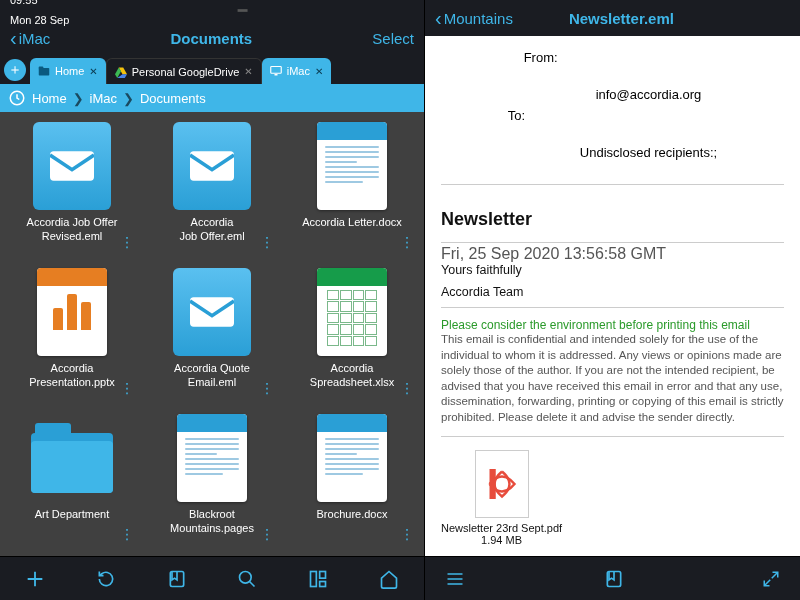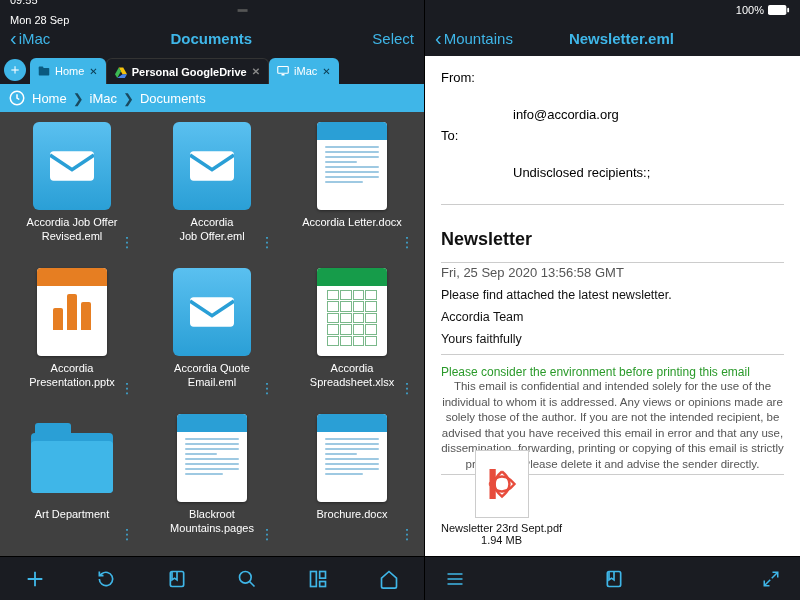--- a/index.html
+++ b/index.html
@@ -11,21 +11,21 @@
   .status-left { display:flex; gap:8px;flex-direction:column; }
   .status-center { color:#555; font-size:16px; letter-spacing:-2px; }
   .status-right { display:flex; gap:4px; align-items:center; }
   .navbar { height:36px; display:flex; align-items:center; justify-content:space-between; padding:0 10px; color:#3fb6e8; font-size:15px; }
   .nav-back { display:flex; align-items:center; gap:2px; cursor:pointer; }
   .nav-title { color:#3fb6e8; font-weight:600; }
   .tabstrip { height:28px; display:flex; align-items:flex-end; padding-left:4px; gap:0; background:#1a1c22; }
   .add-btn { width:22px; height:22px; background:#3fb6e8; border-radius:11px; color:#fff; display:flex; align-items:center; justify-content:center; margin-right:4px; font-size:14px; align-self:center; }
   .tab { height:26px; padding:0 8px; display:flex; align-items:center; gap:5px; font-size:11px; color:#fff; border-radius:6px 6px 0 0; position:relative; }
   .tab.t-home { background:#3fb6e8; }
-  .tab.t-gd { background:#1a1c22; border:1px solid #333; border-bottom:none;font-weight:bold; }
+  .tab.t-gd { background:#1a1c22; border:1px solid #333; border-bottom:none; }
   .tab.t-imac { background:#3fb6e8; }
   .tab .close { color:#0a3a50; font-size:10px; }
   .tab.t-gd .close { color:#888; }
   .tab-icon { width:12px; height:12px; display:inline-flex; }
   .breadcrumb { background:#3fb6e8; height:28px; display:flex; align-items:center; padding:0 8px; gap:6px; color:#fff; font-size:13px; }
   .crumb-sep { color:#1a4a60; }
   .file-grid { flex:1; overflow:hidden; padding:8px 4px; display:grid; grid-template-columns:repeat(3,1fr); grid-auto-rows:142px; gap:4px; background:#404040; align-content:start; }
   .file-item { display:flex; flex-direction:column; align-items:center; position:relative; }
   .file-icon { width:82px; height:92px; margin-bottom:4px; display:flex; align-items:center; justify-content:center; }
   .file-label { color:#fff; font-size:11px; text-align:center; line-height:1.25; max-width:110px; }
@@ -44,29 +44,29 @@
   .xlsx-grid { position:absolute; top:22px; left:10px; right:10px; bottom:10px; display:grid; grid-template-columns:repeat(4,1fr); grid-template-rows:repeat(5,1fr); gap:1px;}
   .xlsx-grid span { border:1px solid #7ab88a; }
   .folder { width:86px; height:70px; position:relative; }
   .folder-back { position:absolute; width:100%; height:60px; bottom:0; background:#2a9fd6; border-radius:4px;}
   .folder-tab { position:absolute; width:36px; height:14px; top:0; left:4px; background:#2a9fd6; border-radius:3px 3px 0 0;}
   .folder-front { position:absolute; width:100%; height:52px; bottom:0; background:#3fb6e8; border-radius:4px;}
   .bottombar { height:44px; background:#1a1c22; border-top:1px solid #000; display:flex; align-items:center; justify-content:space-around; color:#3fb6e8; }
   .bottombar .ico { width:22px; height:22px; display:flex; align-items:center; justify-content:center; cursor:pointer; }
   
   .email-header { background:#fff; padding:14px 16px 8px; }
-  .email-row { display:flex; font-size:13px; margin-bottom:6px; }
+  .email-row { display:flex; font-size:13px; margin-bottom:6px;justify-content:center; }
   .email-row .lbl { width:72px; color:#000; }
   .email-row .val { color:#000;margin-top:37px; }
   .email-body { background:#fff; padding:4px 16px 16px; flex:1; overflow:hidden; font-size:12.5px; color:#111; position:relative;}
   .email-body h2 { font-size:18px; margin:24px 0 12px; }
-  .eg-date { color:#555; font-size:13px; margin-bottom:8px; }
+  .eg-date { color:#555; font-size:16px; }
   .eg-line { margin-bottom:8px; }
   .eg-disclaimer-title { color:#2a9a2a; font-size:12px; margin-top:10px; }
-  .eg-disclaimer { color:#555; font-size:11.5px; line-height:1.35; border-bottom:1px solid #ccc; padding-bottom:2px;text-align:center; }
+  .eg-disclaimer { color:#555; font-size:11.5px; line-height:1.35; border-bottom:1px solid #ccc; padding-bottom:11px; }
   .eg-hr { border:none; border-top:1px solid #ccc; margin:6px 0 2px; }
   .attachment { position:absolute; bottom:10px; left:16px; text-align:center; font-size:11px; color:#111; }
   .att-icon { width:54px; height:68px; background:#fff; border:1px solid #ccc; margin:0 auto 4px; display:flex; align-items:center; justify-content:center;}
   .right-bottom { height:44px; border-top:1px solid #000; display:flex; align-items:center; justify-content:space-between; padding:0 20px; color:#3fb6e8;}
   .chev { font-size:20px; line-height:1; }
   svg { display:block; }
 </style>
 </head>
 <body>
 
@@ -315,32 +315,20 @@
       </div>
     <div class="ico">
         <svg width="20" height="20" viewBox="0 0 24 24" fill="none" stroke="#3fb6e8" stroke-width="2">
           <path d="M3 11l9-8 9 8v10a2 2 0 0 1-2 2H5a2 2 0 0 1-2-2z"></path>
         </svg>
       </div>
   </div>
 </div>
 
 <div class="pane pane-right">
-  <div class="statusbar">
-    <div></div>
-    <div class="status-right">
-      <span>100%</span>
-      <span>
-          <svg width="22" height="11" viewBox="0 0 24 12">
-            <rect x="0" y="0" width="20" height="11" rx="2" fill="#fff"></rect>
-            <rect x="21" y="3" width="2" height="5" rx="1" fill="#fff"></rect>
-          </svg>
-        </span>
-    </div>
-  </div>
   <div class="navbar">
     <div class="nav-back">
       <span class="chev">‹</span>
       <span>Mountains</span>
     </div>
     <div class="nav-title">Newsletter.eml</div>
     <div style="width:60px"></div>
   </div>
   <div class="email-header">
     <div class="email-row">
@@ -350,23 +338,22 @@
     <div class="email-row">
       <span class="lbl">To:</span>
       <span class="val">Undisclosed recipients:;</span>
     </div>
   </div>
   <div class="email-body">
     <hr class="eg-hr">
     <h2>Newsletter</h2>
     <hr class="eg-hr">
     <div class="eg-date">Fri, 25 Sep 2020 13:56:58 GMT</div>
-    <div class="eg-line">Please find attached the latest newsletter.</div>
+    <div class="eg-line">Yours faithfully</div>
     <div class="eg-line">Accordia Team</div>
-    <div class="eg-line">Yours faithfully</div>
     <hr class="eg-hr">
     <div class="eg-disclaimer-title">Please consider the environment before printing this email</div>
     <div class="eg-disclaimer">This email is confidential and intended solely for the use of the individual to whom it is addressed. Any views or opinions made are solely those of the author. If you are not the intended recipient, be advised that you have received this email in error and that any use, dissemination, forwarding, printing or copying of this email is strictly prohibited. Please delete it and advise the sender directly.</div>
     <div class="attachment">
       <div class="att-icon">
         <svg width="30" height="30" viewBox="0 0 24 24">
             <rect x="2" y="0" width="5" height="24" fill="#e74c3c"></rect>
             <path d="M2 12 Q12 0 22 12 Q12 24 2 12" fill="none" stroke="#e74c3c" stroke-width="2"></path>
             <path d="M12 2 Q24 12 12 22 Q0 12 12 2" fill="none" stroke="#e74c3c" stroke-width="2"></path>
           </svg>

